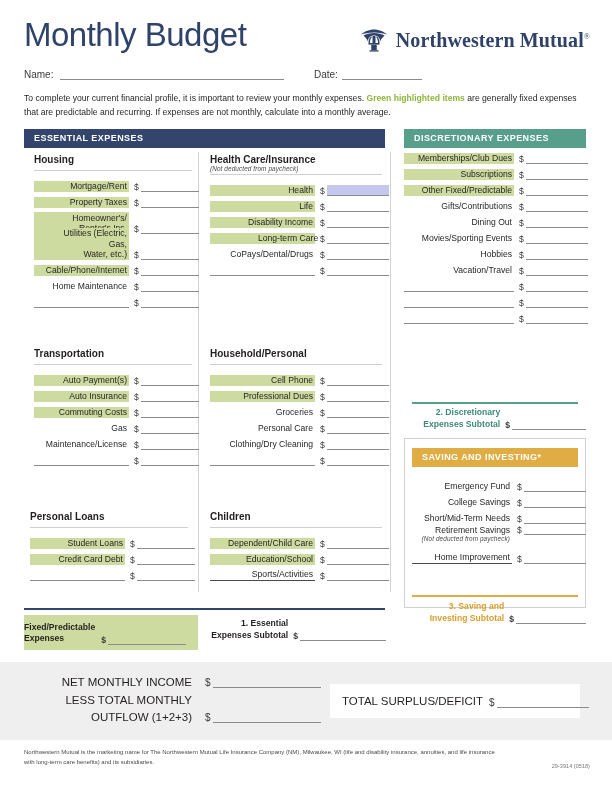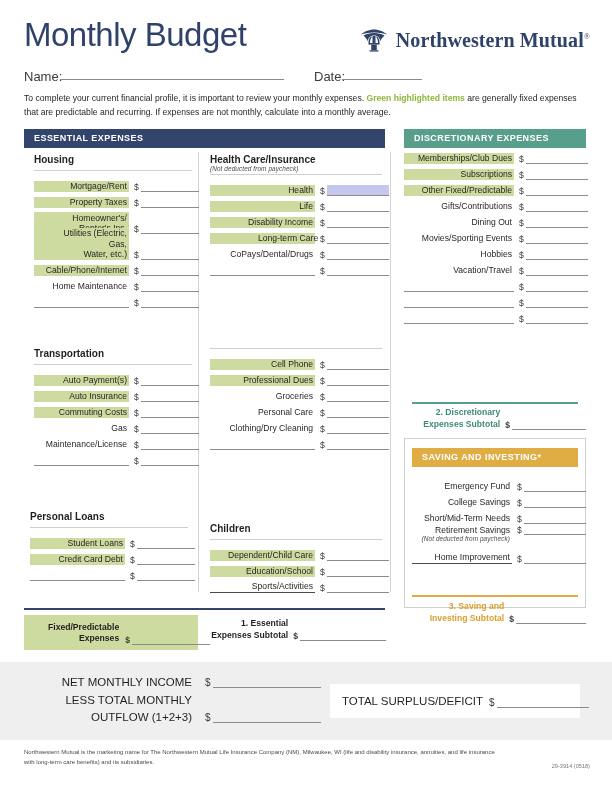--- a/index.html
+++ b/index.html
@@ -24,21 +24,21 @@
   .logo-wrap { position:absolute; right:22px; top:28px; display:flex; align-items:center; gap:7px; }
   .logo-mark { width:30px; height:24px; display:block; }
   .logo-text {
     font-family:"Liberation Serif", serif;
     font-size:20px; font-weight:700; color:#2f4269; letter-spacing:0.1px;
     white-space:nowrap;
   }
   .logo-reg { font-size:8px; vertical-align:super; font-weight:400; }
 
   
-  .namerow { position:absolute; left:24px; top:66px; width:560px; height:16px; font-size:13px; color:#3a3a3a; }
+  .namerow { position:absolute; left:24px; top:66px; width:560px; height:16px; font-size:10px; color:#3a3a3a; }
   .nd-label { position:absolute; top:3px; }
   .nd-line { position:absolute; top:13px; border-bottom:1px solid #8b8b8b; height:0; }
 
   
   .intro {
     position:absolute; left:24px; top:92px; width:562px;
     font-size:8.6px; line-height:1.58; color:#231f20;
   }
   .green-bold { color:#8fb63c; font-weight:700; }
 
@@ -73,22 +73,22 @@
   .lbl.typed { border-bottom:1px solid #4a4a4a; font-family:"Liberation Sans", sans-serif; }
   .lbl.blank { border-bottom:1px solid #8b8b8b; }
   .amt { position:relative; display:flex; align-items:flex-end; margin-left:5px; }
   .dollar { font-size:8.6px; color:#3a3a3a; padding-right:2px; line-height:1.1; }
   .fld { border-bottom:1px solid #8b8b8b; height:11px; }
   .fld.focused { background:#c5c7ef; }
 
   
   .thickrule { position:absolute; border-bottom:2px solid #33456d; height:0; }
   .fixedbox {
-    position:absolute; background:#cddba0; padding:5px 24px;
-    font-size:8.6px; font-weight:700; color:#231f20; line-height:1.35;text-align:right;
+    position:absolute; background:#cddba0; padding:5px 0;
+    font-size:8.6px; font-weight:700; color:#231f20; line-height:1.35;
   }
   .subt {
     position:absolute; text-align:right; font-size:8.6px; font-weight:700;
     color:#231f20; line-height:1.35;
   }
   .subt-teal { color:#3f8b79; }
   .subt-gold { color:#d99f2b; }
 
   
   .panel-disc { position:absolute; left:404px; top:148px; width:182px; }
@@ -336,20 +336,21 @@
           <div class="lbl blank" style="width: 105px;">&nbsp;</div>
           <div class="amt">
             <span class="dollar">$</span>
             <span class="fld" style="width: 62px;"></span>
           </div>
         </div>
       </div>
   </div>
 
   <div class="grp" style="left:210px; top:348px; width:172px;">
+    <div class="grp-title">Household/Personal</div>
     <div class="grp-rule"></div>
     <div id="household-rows">
         <div class="row">
           <div class="lbl hl" style="width: 105px;">Cell Phone</div>
           <div class="amt">
             <span class="dollar">$</span>
             <span class="fld" style="width: 62px;"></span>
           </div>
         </div>
         <div class="row">
@@ -383,21 +384,21 @@
         <div class="row">
           <div class="lbl blank" style="width: 105px;">&nbsp;</div>
           <div class="amt">
             <span class="dollar">$</span>
             <span class="fld" style="width: 62px;"></span>
           </div>
         </div>
       </div>
   </div>
 
-  <div class="grp" style="left:210px; top:523px; width:172px;">
+  <div class="grp" style="left:210px; top:511px; width:172px;">
     <div class="grp-title">Children</div>
     <div class="grp-rule"></div>
     <div id="children-rows">
         <div class="row">
           <div class="lbl hl" style="width: 105px;">Dependent/Child Care</div>
           <div class="amt">
             <span class="dollar">$</span>
             <span class="fld" style="width: 62px;"></span>
           </div>
         </div>

